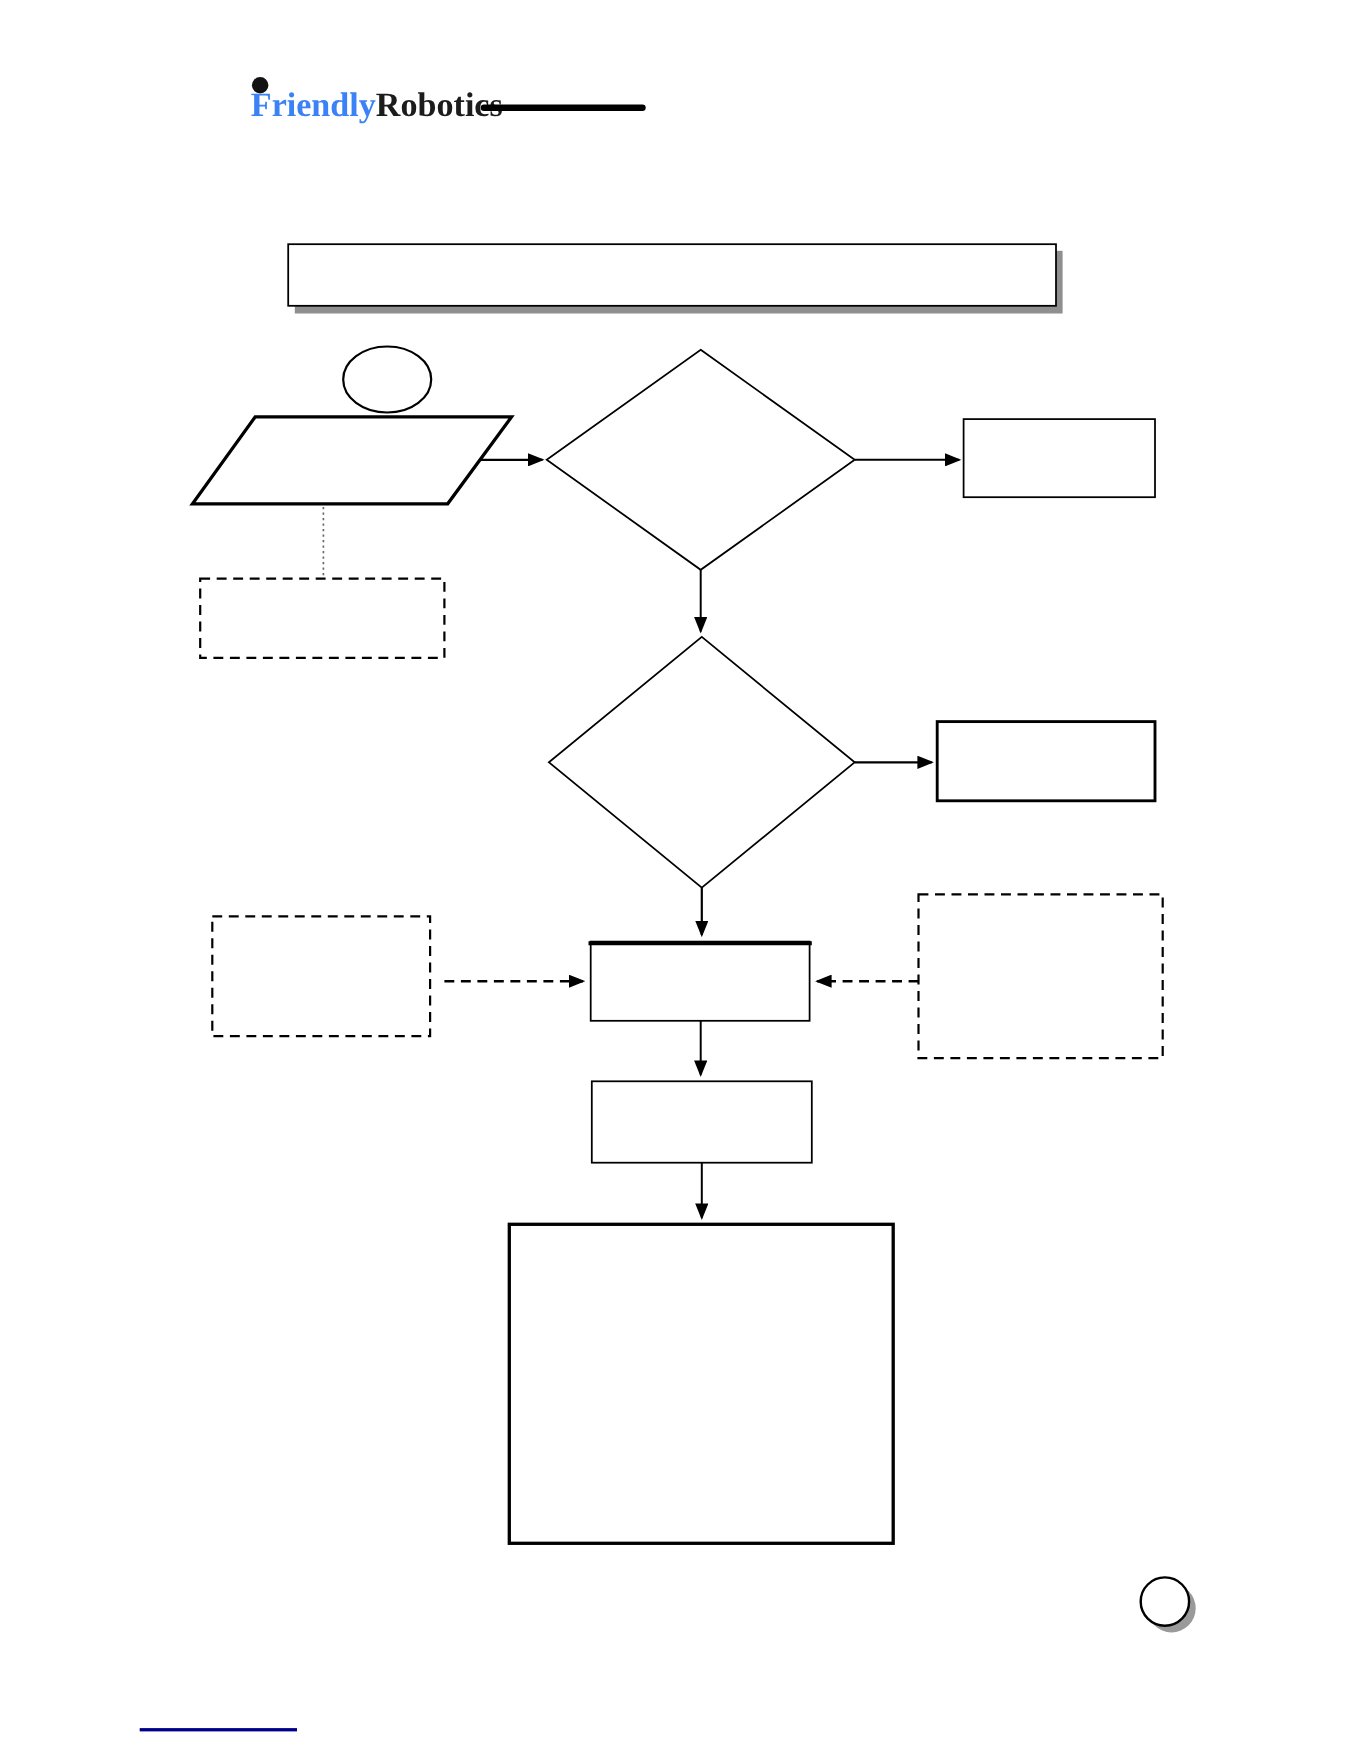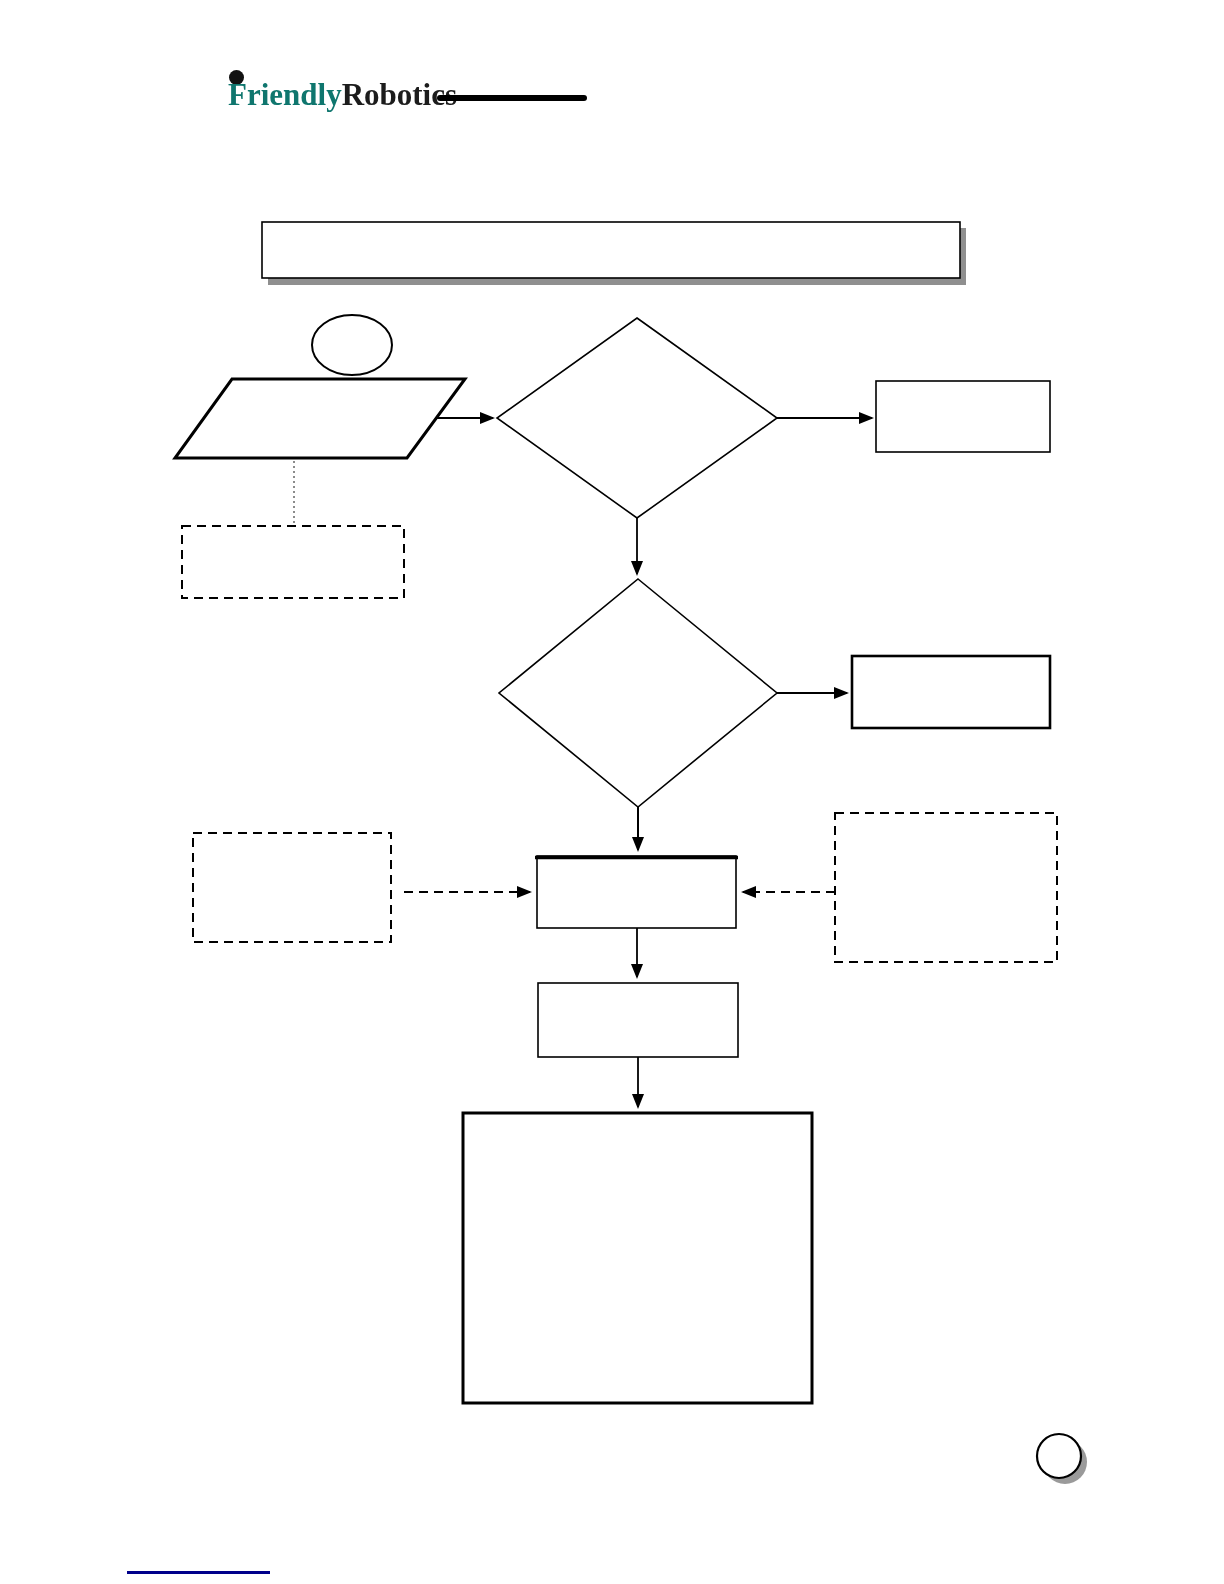--- a/index.html
+++ b/index.html
@@ -11,21 +11,21 @@
   
   .logo-dot {
     position:absolute; left:229px; top:70px;
     width:15px; height:15px; border-radius:50%; background:#121212;
   }
   .logo-text {
     position:absolute; left:228px; top:79px;
     font-size:31px; font-weight:bold; line-height:1.05;
     letter-spacing:0px; white-space:nowrap;
   }
-  .brand1 { color:#0f766e;margin-top:40px; }
+  .brand1 { color:#3b82f6;margin-top:40px; }
   .brand2 { color:#1c1c1c; }
   .logo-rule {
     position:absolute; left:437px; top:95px;
     width:150px; height:6px; background:#000; border-radius:3px;
   }
   
   svg.flowchart { position:absolute; left:0; top:0; }
   
   .footer-link {
     position:absolute; left:127px; top:1571px;

